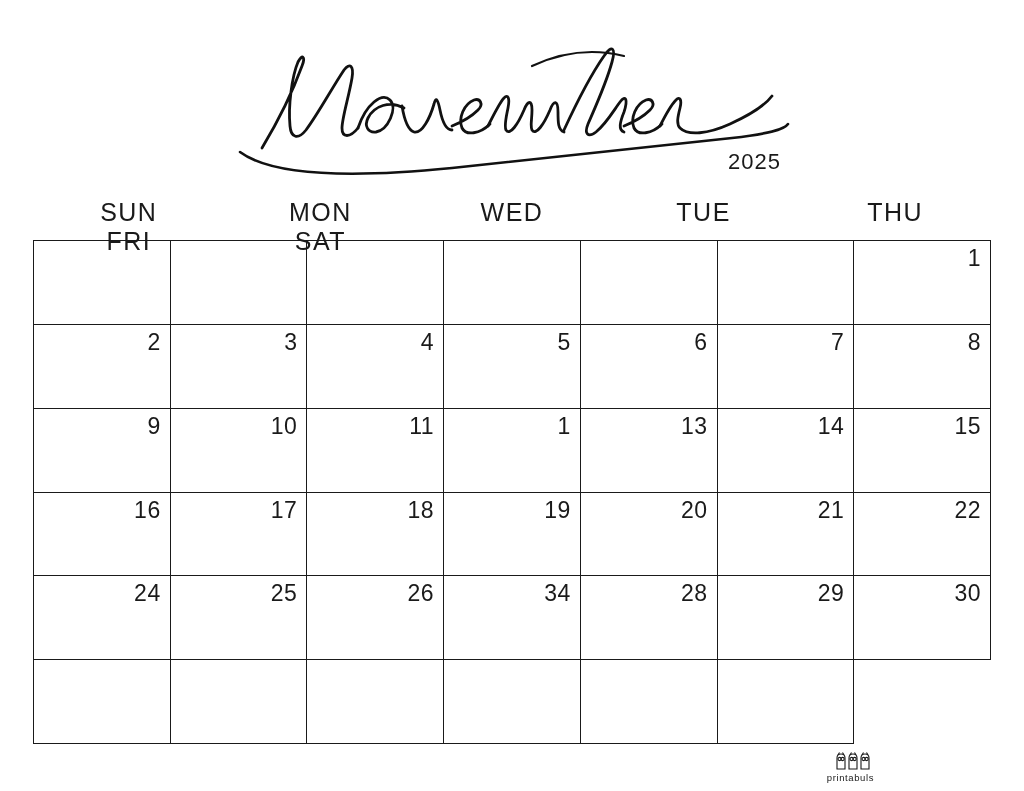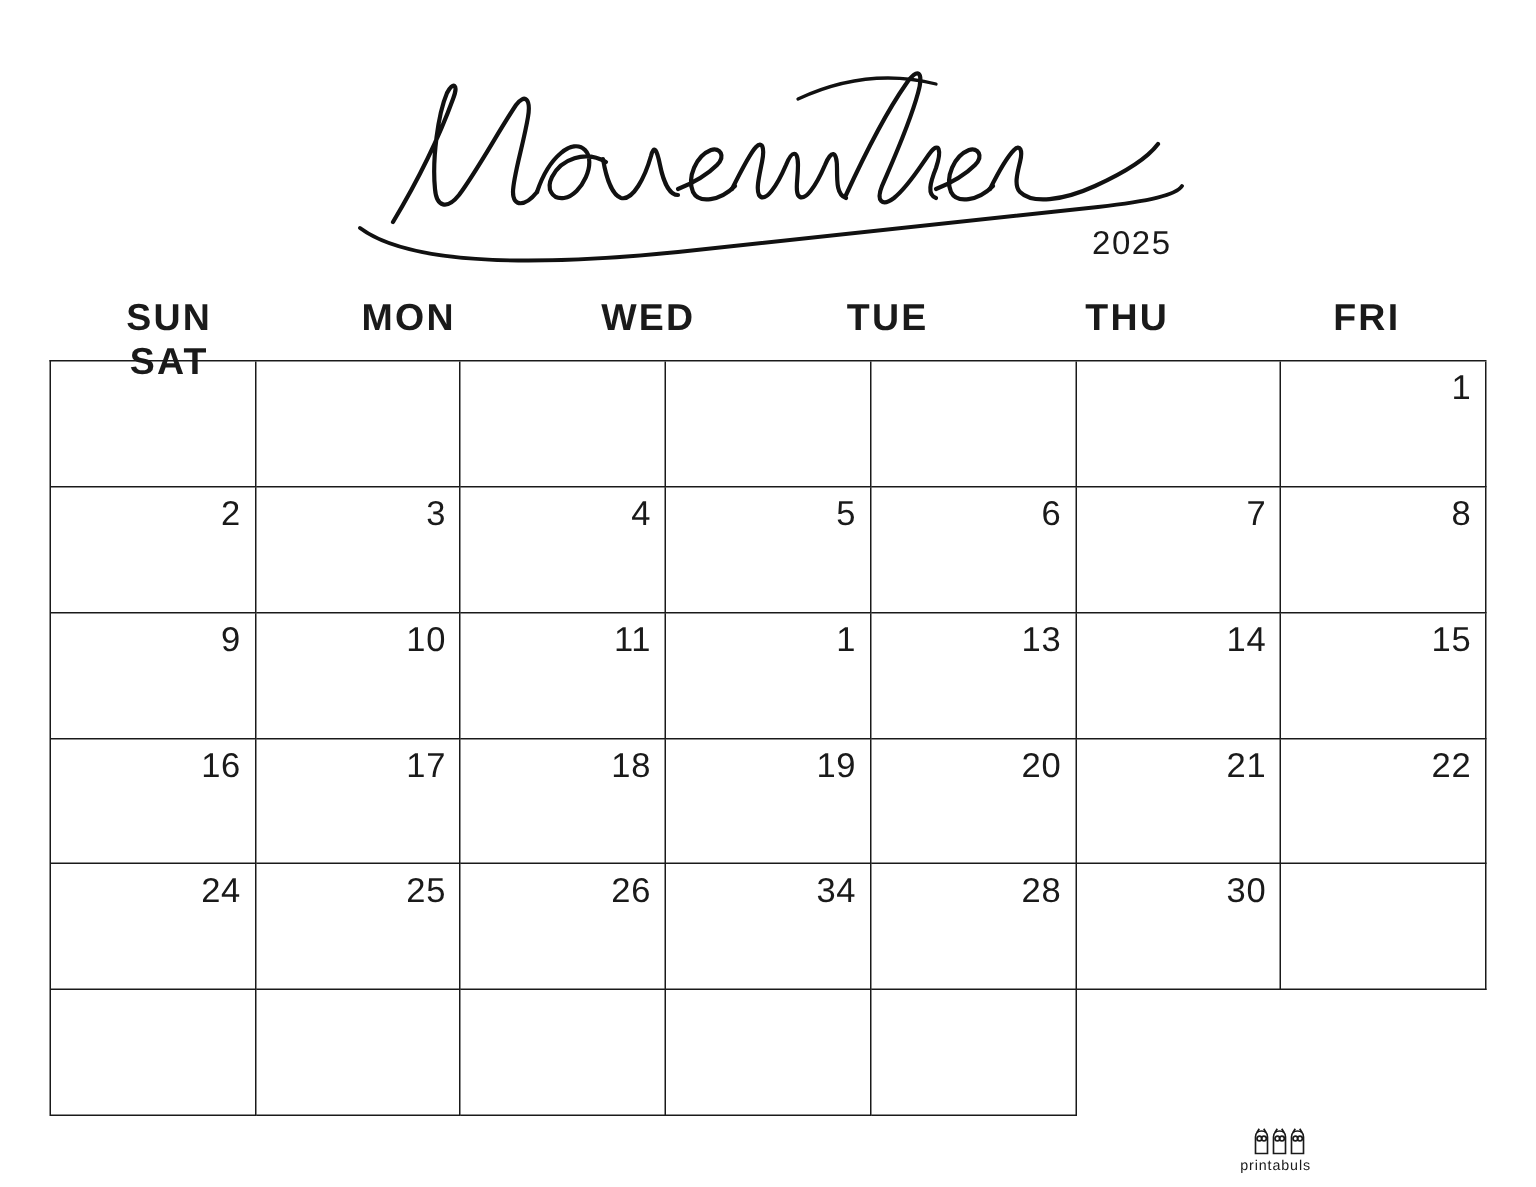--- a/index.html
+++ b/index.html
@@ -54,22 +54,21 @@
     color: #1a1a1a;
   }
 
   
   .dow-row {
     position: absolute;
     left: 33px;
     top: 198px;
     width: 958px;
     display: grid;
-    grid-template-columns: repeat(6, 1fr);
-    font-weight: bold;
+    grid-template-columns: repeat(5, 1fr);
   }
   .dow {
     text-align: center;
     font-size: 25px;
     letter-spacing: 1.5px;
     color: #1a1a1a;
     font-family: "Liberation Sans", sans-serif;
   }
 
   
@@ -268,20 +267,23 @@
         <span class="daynum">25</span>
       </div>
     <div class="cell">
         <span class="daynum">26</span>
       </div>
     <div class="cell">
         <span class="daynum">34</span>
       </div>
     <div class="cell">
         <span class="daynum">28</span>
+      </div>
+    <div class="cell">
+        <span class="daynum">29</span>
       </div>
 
     <div class="cell">
         <span class="daynum">30</span>
       </div>
     <div class="cell">
         <span class="daynum"></span>
       </div>
     <div class="cell">
         <span class="daynum"></span>

